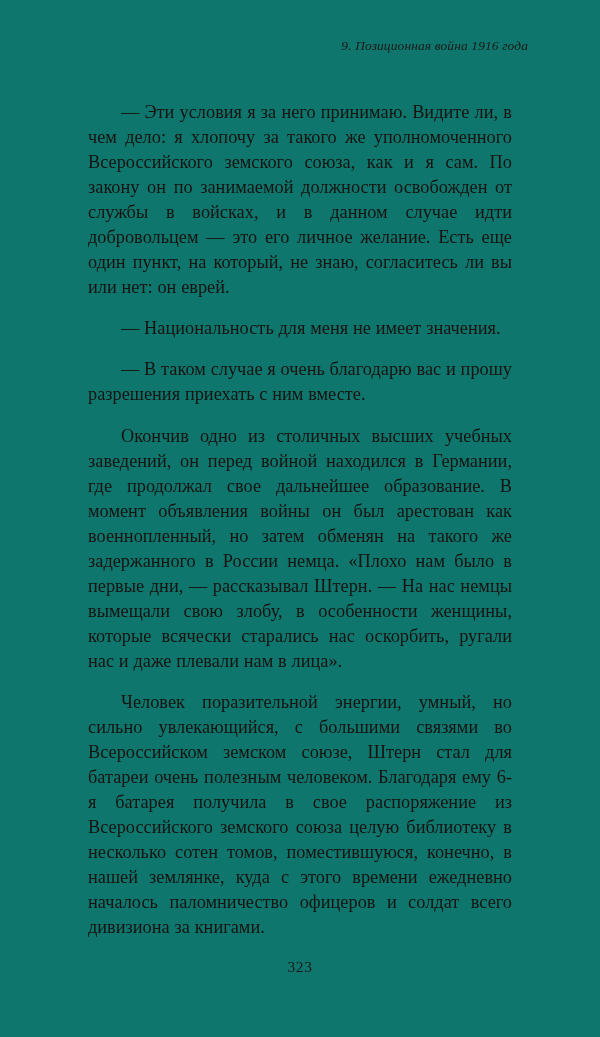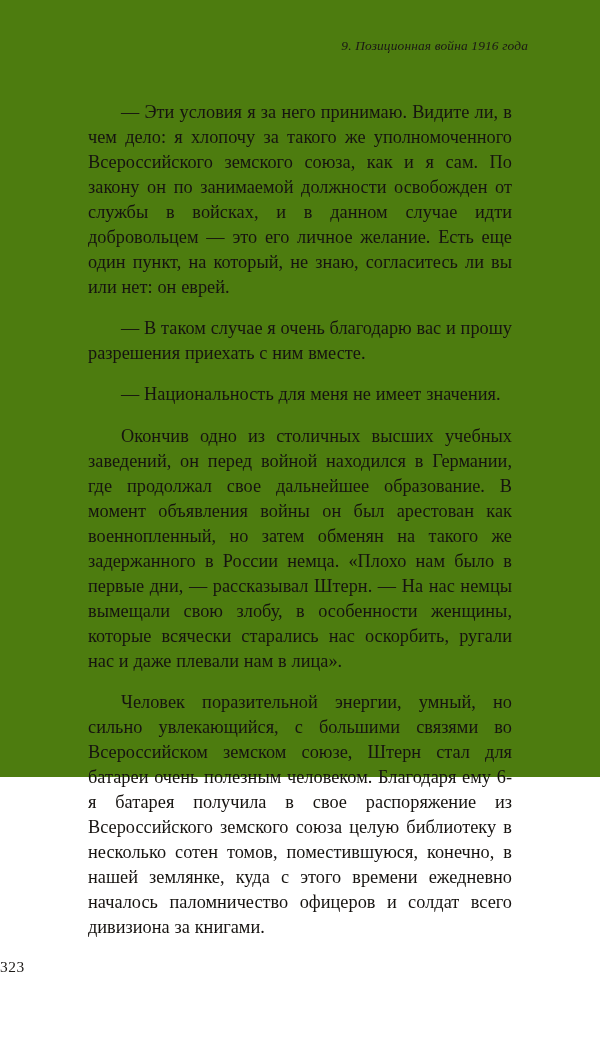--- a/index.html
+++ b/index.html
@@ -13,23 +13,23 @@
     background: #ffffff;
     font-family: "Liberation Serif", "DejaVu Serif", serif;
     color: #14120f;
     -webkit-font-smoothing: antialiased;
     overflow: hidden;
   }
 
   .page {
     position: relative;
     width: 600px;
-    height: 777px;
+    height: 1037px;
     box-sizing: border-box;
-    background: #4d7c0f;
+    background: #0f766e;
   }
 
   
   .running-head {
     position: absolute;
     top: 38px;
     left: 72px;
     width: 456px;
     text-align: right;
     font-style: italic;
@@ -66,36 +66,36 @@
 
   
   .para { text-align-last: left; }
 
   
   .folio {
     position: absolute;
     top: 958px;
     left: 0;
     width: 600px;
-    text-align: left;
+    text-align: center;
     font-size: 15.4px;
     letter-spacing: 0.6px;
     color: #1b1815;
   }
 </style>
 </head>
 <body>
 
 <div class="page">
 
   <div class="running-head">9. Позиционная война 1916 года</div>
 
   <div class="text-block">
     <p class="para">— Эти условия я за него принимаю. Видите ли, в чем дело: я хлопочу за такого же уполномоченного Всероссийского земского союза, как и я сам. По закону он по занимаемой должности освобожден от службы в войсках, и в данном случае идти добровольцем — это его личное желание. Есть еще один пункт, на который, не знаю, согласитесь ли вы или нет: он еврей.</p>
+    <p class="para">— Национальность для меня не имеет значения.</p>
     <p class="para">— В таком случае я очень благодарю вас и прошу разрешения приехать с ним вместе.</p>
-    <p class="para">— Национальность для меня не имеет значения.</p>
     <p class="para">Окончив одно из столичных высших учебных заведений, он перед войной находился в Германии, где продолжал свое дальнейшее образование. В момент объявления войны он был арестован как военнопленный, но затем обменян на такого же задержанного в России немца. «Плохо нам было в первые дни, — рассказывал Штерн. — На нас немцы вымещали свою злобу, в особенности женщины, которые всячески старались нас оскорбить, ругали нас и даже плевали нам в лица».</p>
     <p class="para">Человек поразительной энергии, умный, но сильно увлекающийся, с большими связями во Всероссийском земском союзе, Штерн стал для батареи очень полезным человеком. Благодаря ему 6-я батарея получила в свое распоряжение из Всероссийского земского союза целую библиотеку в несколько сотен томов, поместившуюся, конечно, в нашей землянке, куда с этого времени ежедневно началось паломничество офицеров и солдат всего дивизиона за книгами.</p>
   </div>
 
   <div class="folio">323</div>
 
 </div>
 
 </body></html>

